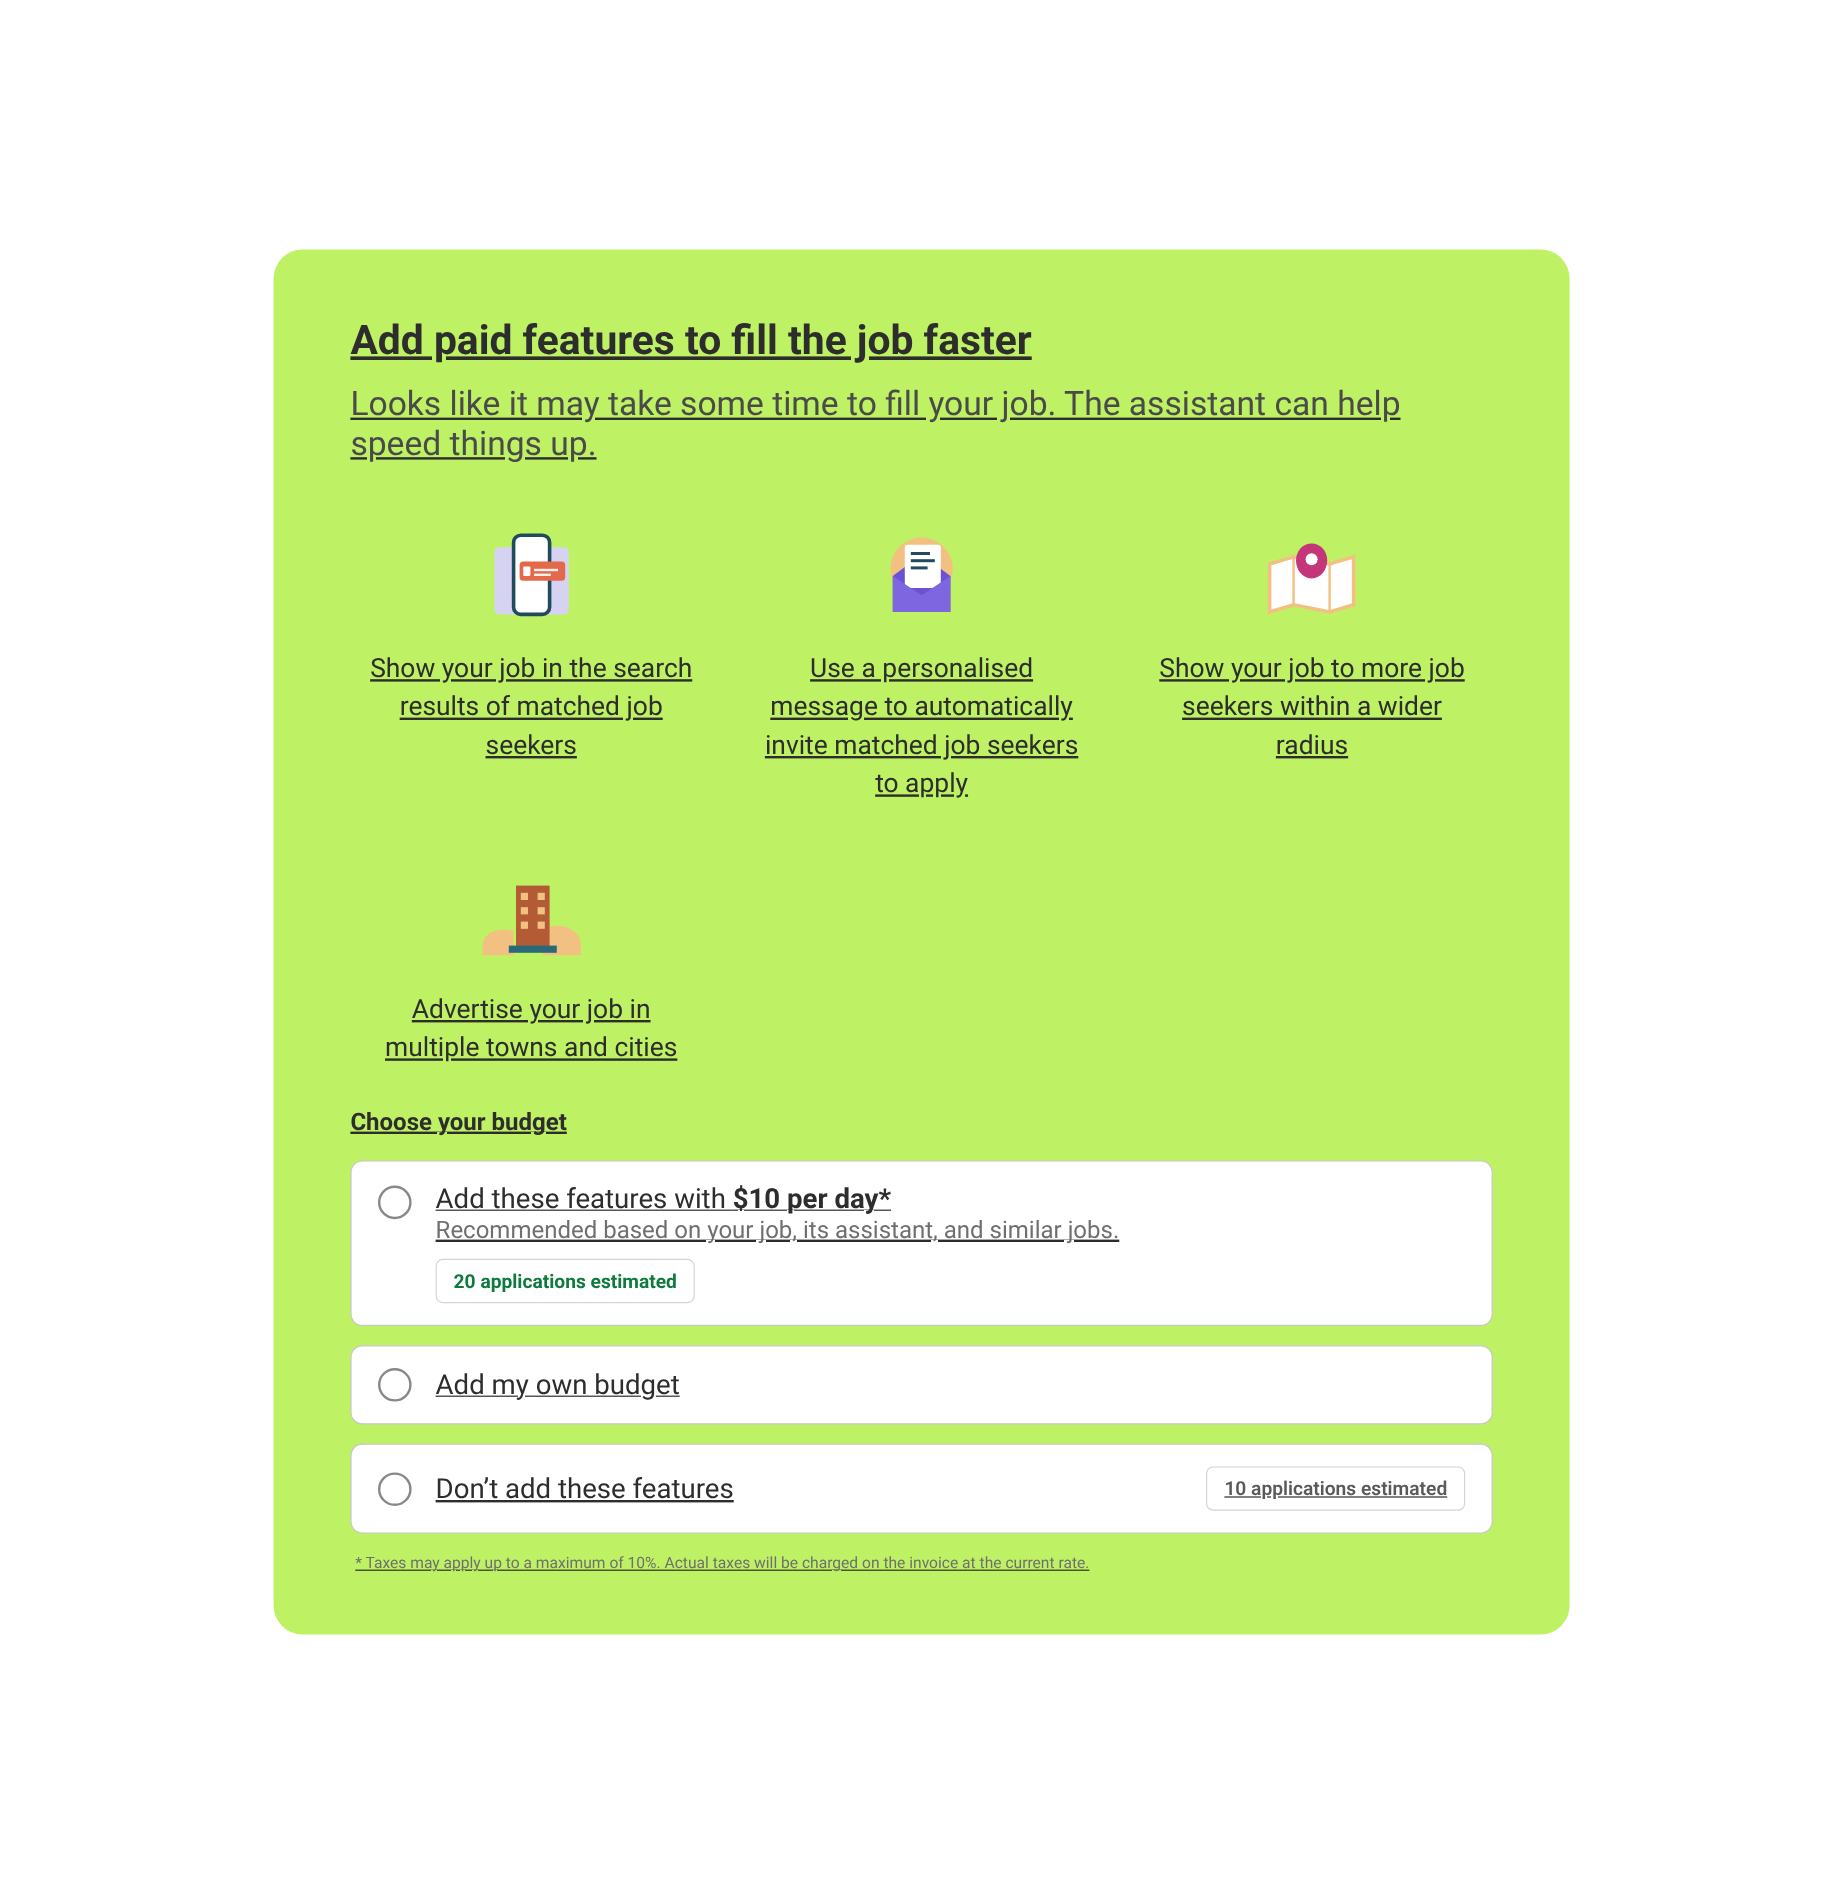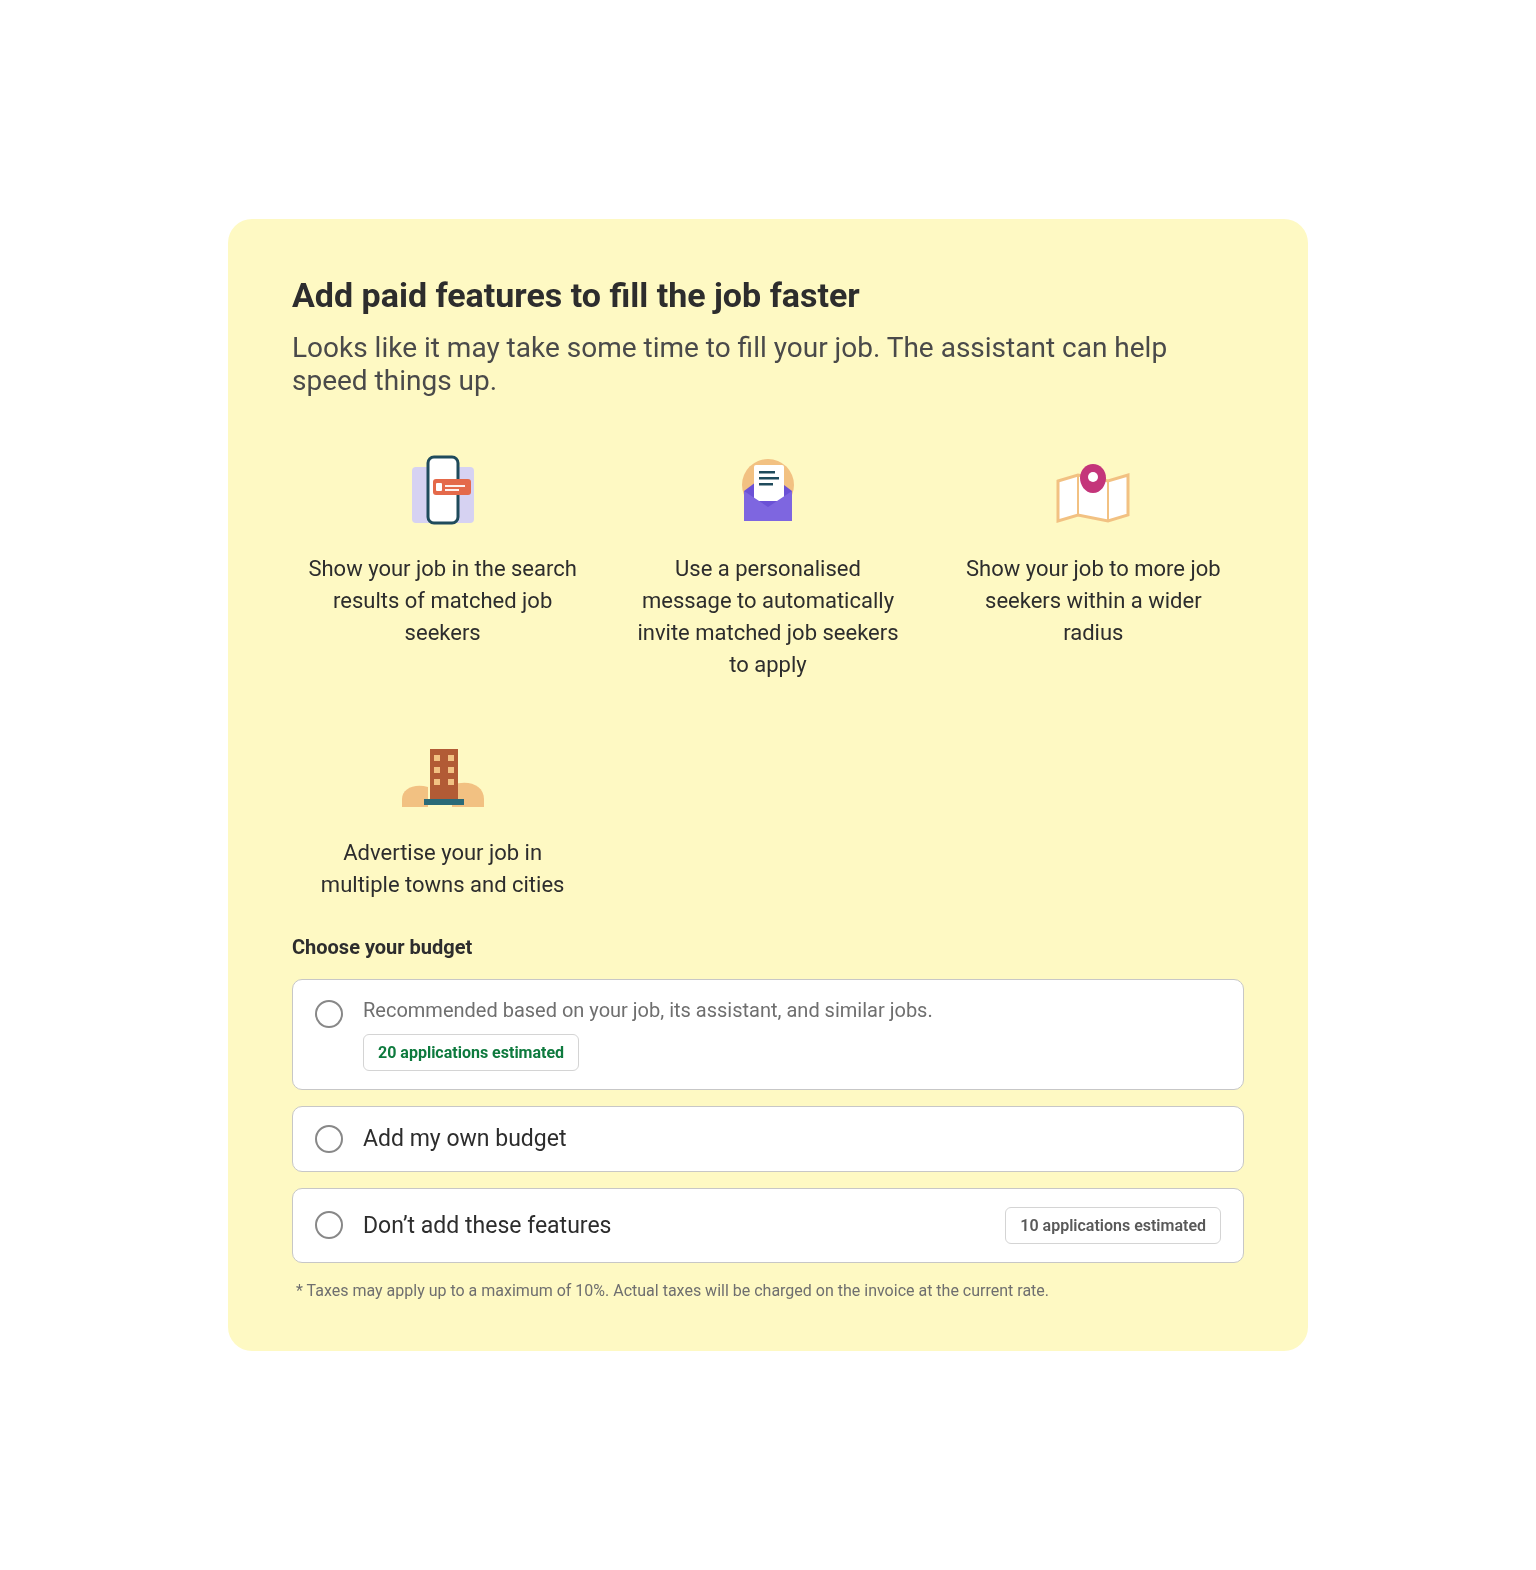--- a/index.html
+++ b/index.html
@@ -8,23 +8,24 @@
     background: #fff;
     color: #2d2d2d;
     width: 1536px;
     height: 1570px;
     display: flex;
     align-items: center;
     justify-content: center;
   }
   .card {
     width: 1080px;
-    background: #fef9c3;
+    background: #bef264;
     border-radius: 24px;
     padding: 56px 64px 48px 64px;
+    text-decoration: underline;
   }
   .page-title {
     font-size: 34px;
     font-weight: 700;
     color: #2d2d2d;
     margin-bottom: 16px;
   }
   .page-subtitle {
     font-size: 28px;
     color: #4a4a4a;
@@ -108,21 +109,21 @@
   .badge.gray { color: #595959; font-weight: 600; }
   .option-row {
     display: flex;
     align-items: center;
     justify-content: space-between;
     width: 100%;
     gap: 48px;
   }
   .option-row .option-title { margin-bottom: 0; }
   .footnote {
-    font-size: 16px;
+    font-size: 13px;
     color: #6f6f6f;
     line-height: 1.5;
     padding-left: 4px;
     margin-top: 4px;
   }
 </style>
 </head>
 <body>
 
 <div class="card">
@@ -192,20 +193,23 @@
       <div class="feature-text">Advertise your job in multiple towns and cities</div>
     </div>
 
   </div>
 
   <h2 class="section-heading">Choose your budget</h2>
 
   <label class="option-card">
     <span class="radio"></span>
     <span class="option-body">
+      <span class="option-title">
+        <span>Add these features with </span><span class="bold">$10 per day*</span>
+      </span>
       <div class="option-sub">Recommended based on your job, its assistant, and similar jobs.</div>
       <span class="badge green">20 applications estimated</span>
     </span>
   </label>
 
   <label class="option-card slim">
     <span class="radio"></span>
     <span class="option-body">
       <span class="option-title">Add my own budget</span>
     </span>

